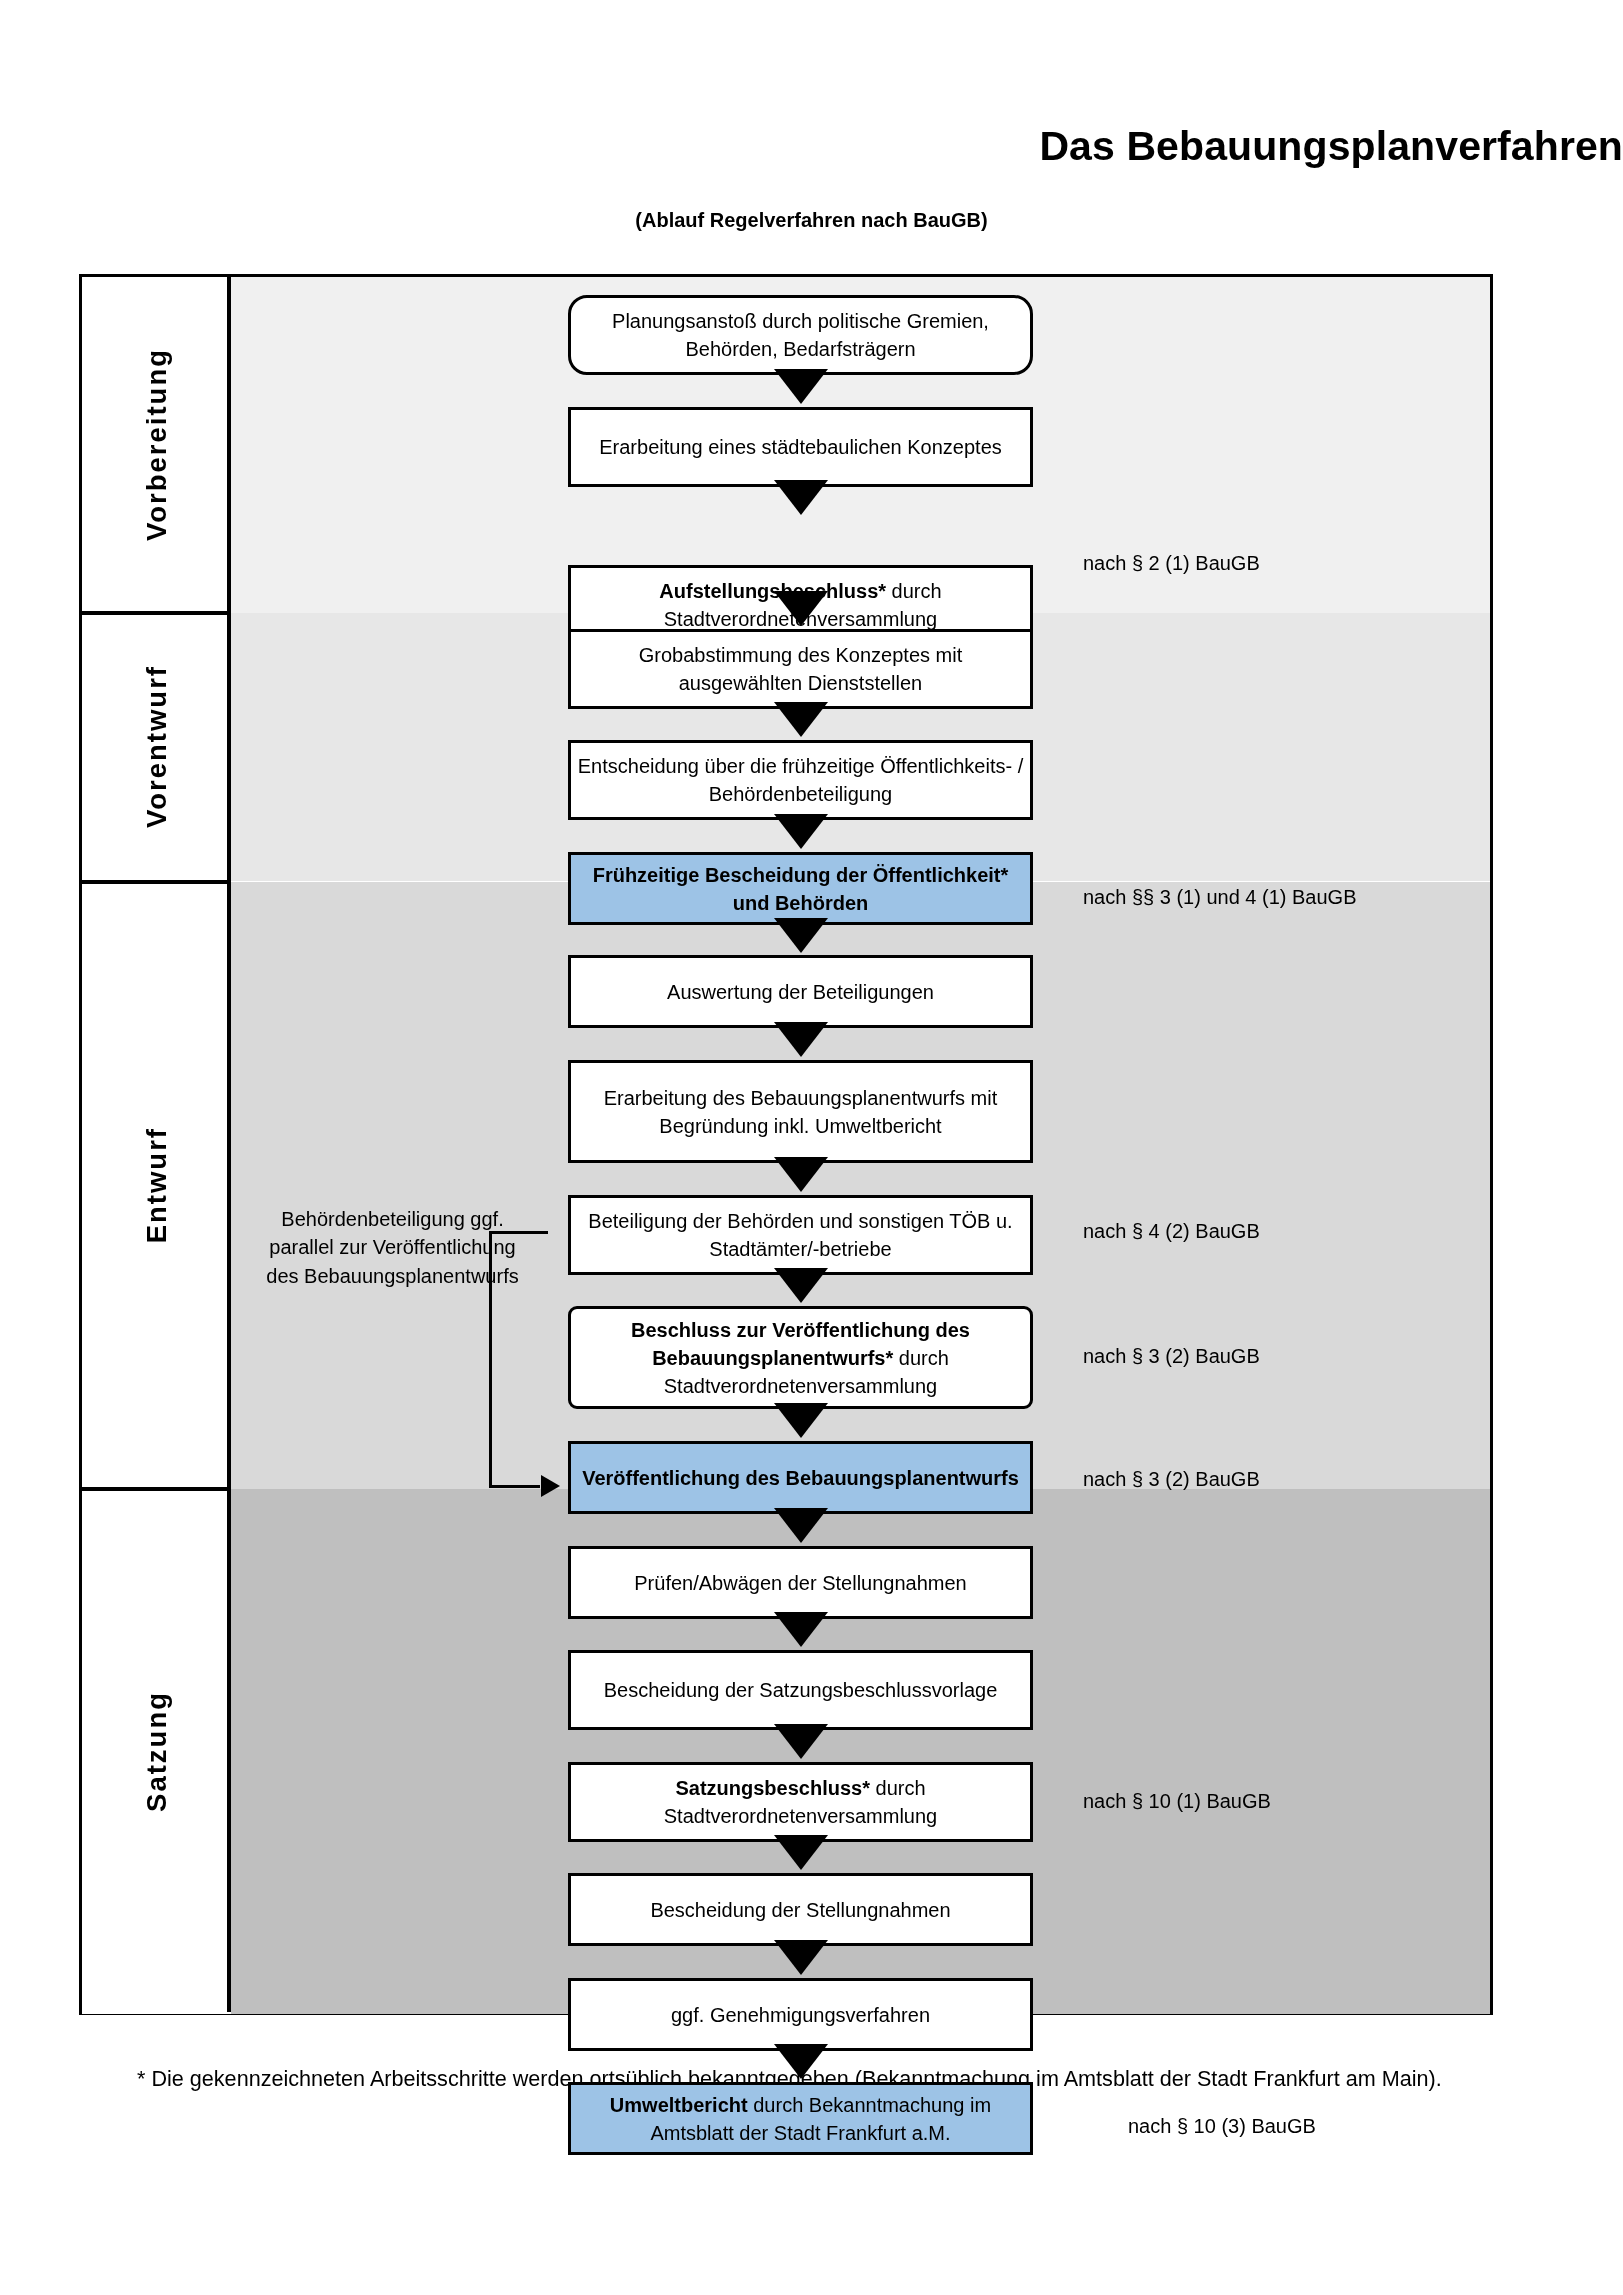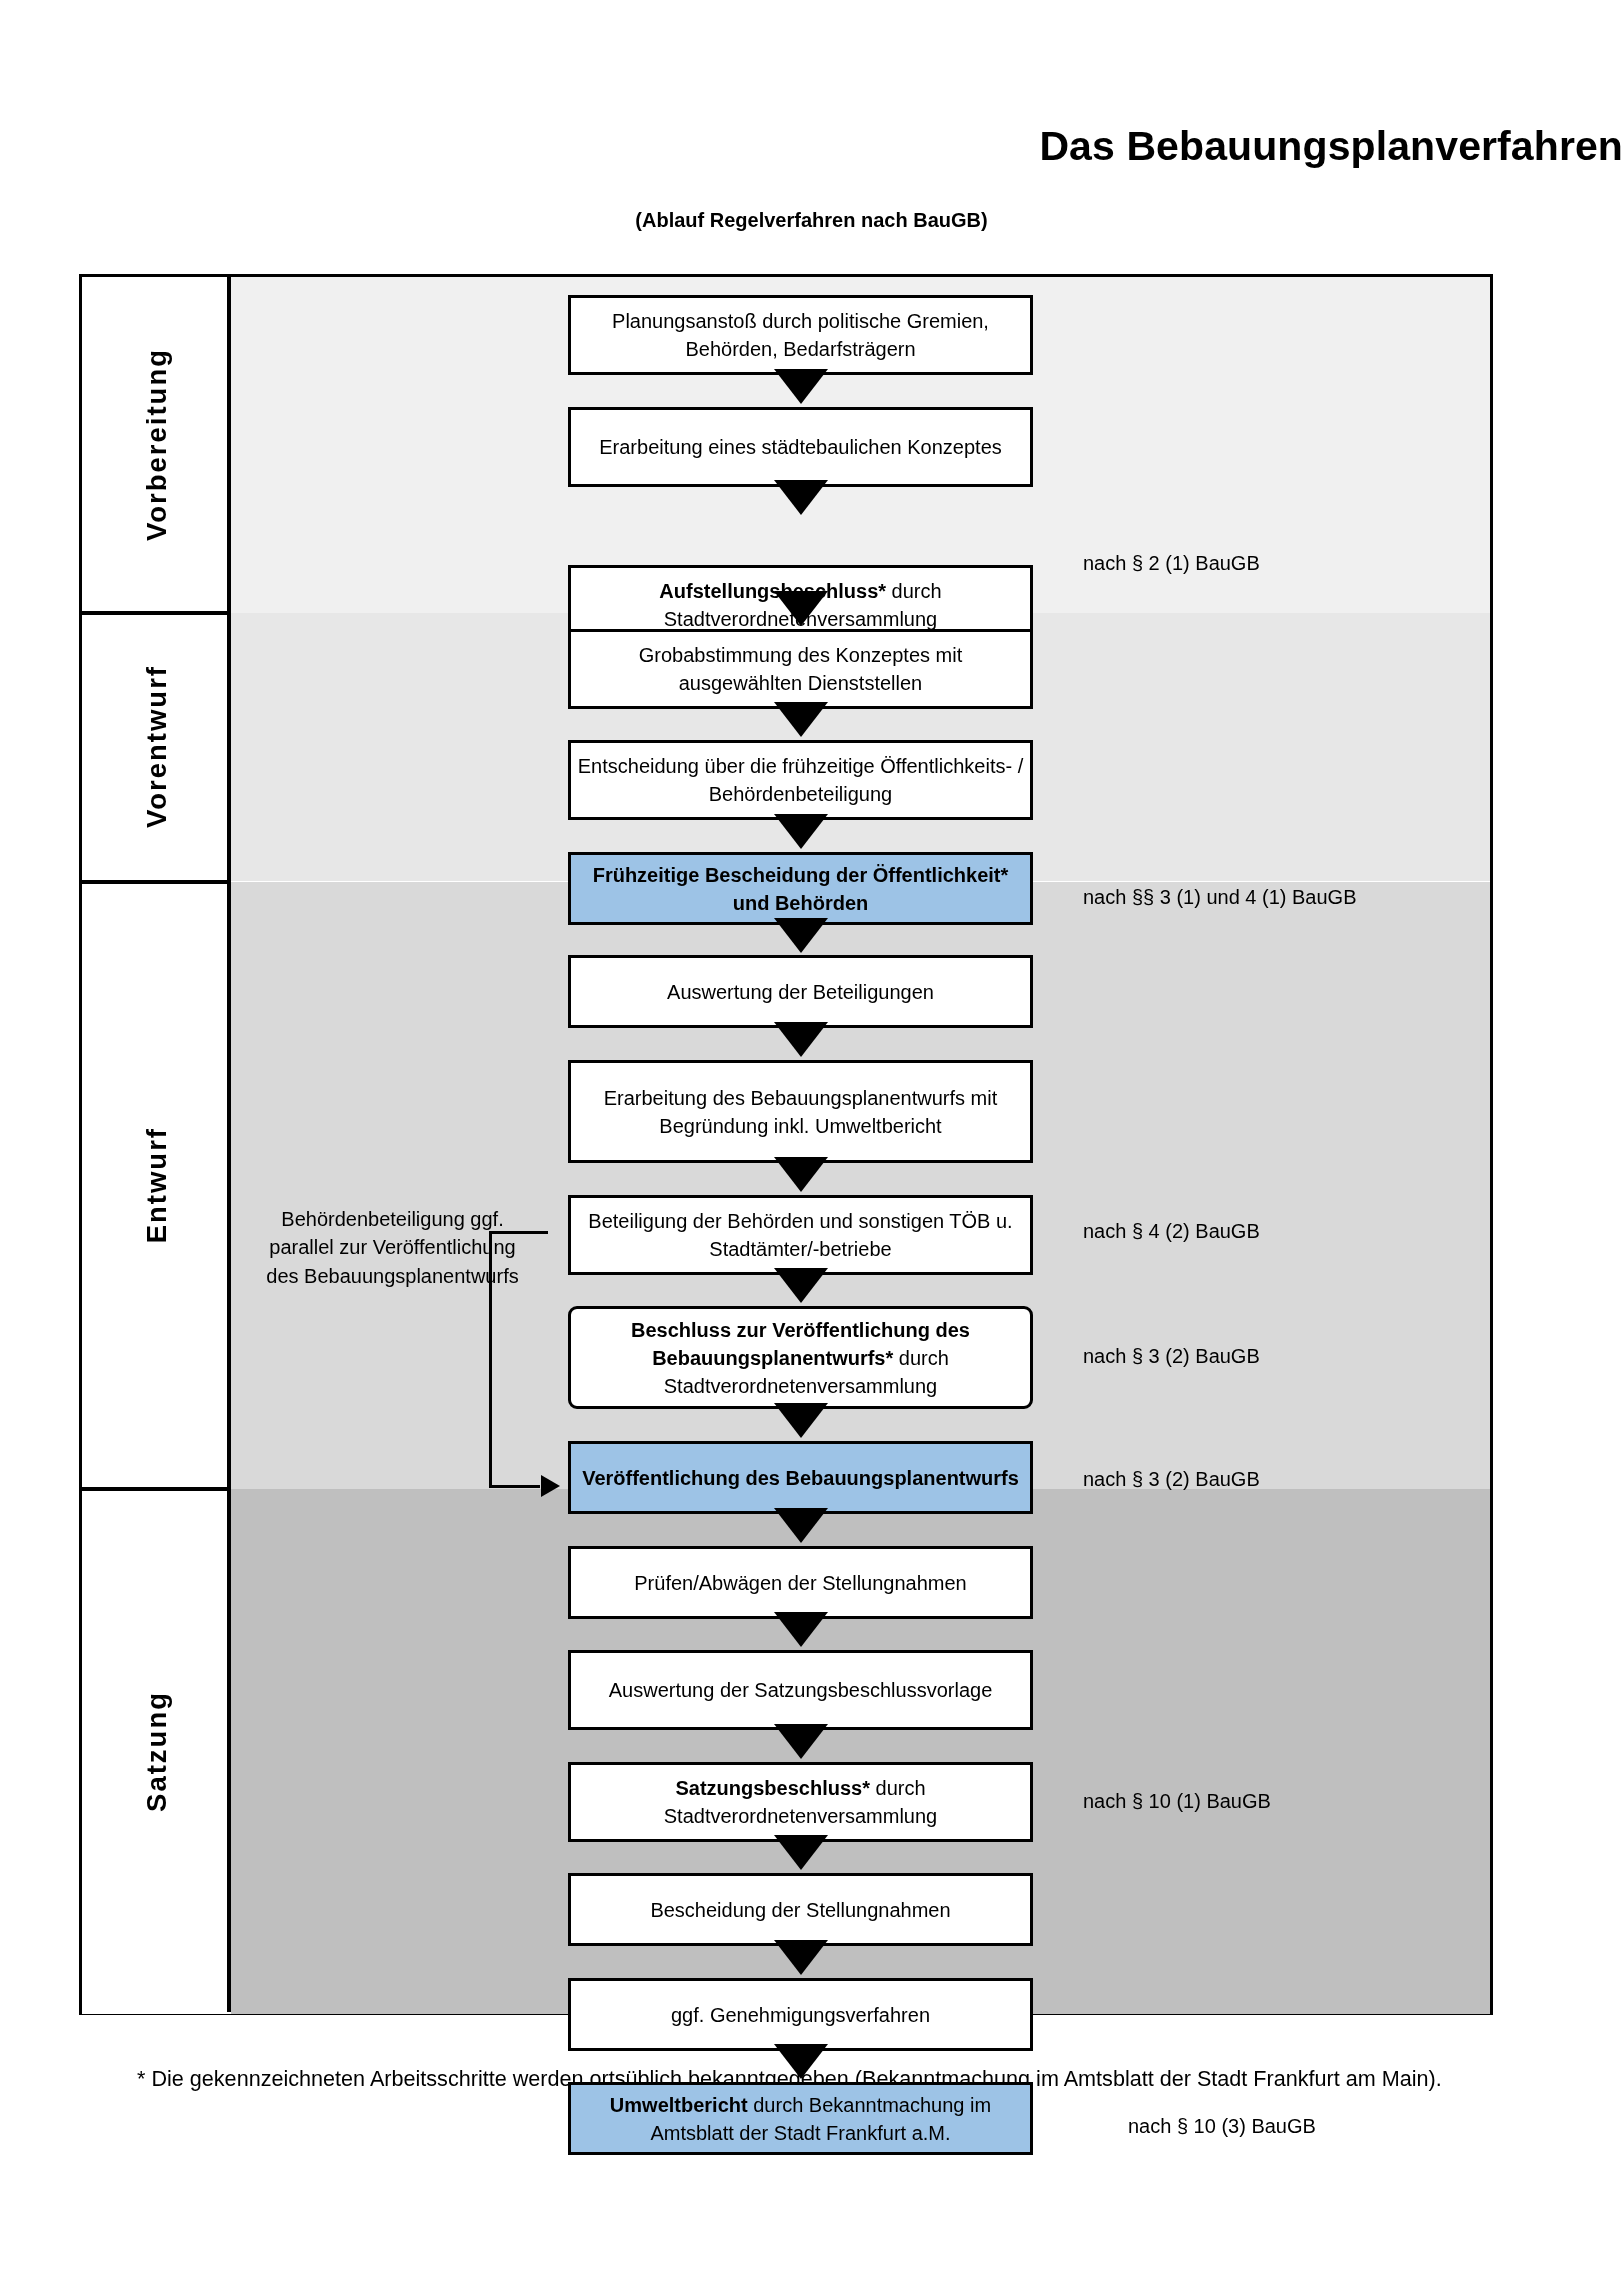--- a/index.html
+++ b/index.html
@@ -158,21 +158,21 @@
     </div>
     <div class="labelcell lc4">
       <span>Satzung</span>
     </div>
     <div class="lc-div lcd1"></div>
     <div class="lc-div lcd2"></div>
     <div class="lc-div lcd3"></div>
 
     <div class="label-rule" style="left:145px;top:0;height:1735px;"></div>
 
-    <div class="box" style="top:18.3px;height:80px;">
+    <div class="box" style="top:18.3px;height:80px;border-radius:19px;">
       <span>Planungsanstoß durch politische Gremien, Behörden, Bedarfsträgern</span>
     </div>
     <div class="arrow" style="top:92px;"></div>
 
     <div class="box" style="top:130px;height:80px;">
       <span>Erarbeitung eines städtebaulichen Konzeptes</span>
     </div>
     <div class="arrow" style="top:203px;"></div>
 
     <div class="box" style="top:241px;height:80px;margin-top:47px;">
@@ -228,21 +228,21 @@
     </div>
 
     <div class="sidenote" style="top:928px;">Behördenbeteiligung ggf. parallel zur Veröffentlichung des Bebauungsplanentwurfs</div>
 
     <div class="box" style="top:1269px;height:73px;">
       <span>Prüfen/Abwägen der Stellungnahmen</span>
     </div>
     <div class="arrow" style="top:1335px;"></div>
 
     <div class="box" style="top:1373px;height:80px;">
-      <span>Auswertung der Satzungsbeschlussvorlage</span>
+      <span>Bescheidung der Satzungsbeschlussvorlage</span>
     </div>
     <div class="arrow" style="top:1447px;"></div>
 
     <div class="box" style="top:1485px;height:80px;">
       <span><b>Satzungsbeschluss*</b><span> durch Stadtverordnetenversammlung</span></span>
     </div>
     <div class="arrow" style="top:1558px;"></div>
 
     <div class="box" style="top:1596px;height:73px;">
       <span>Bescheidung der Stellungnahmen</span>

